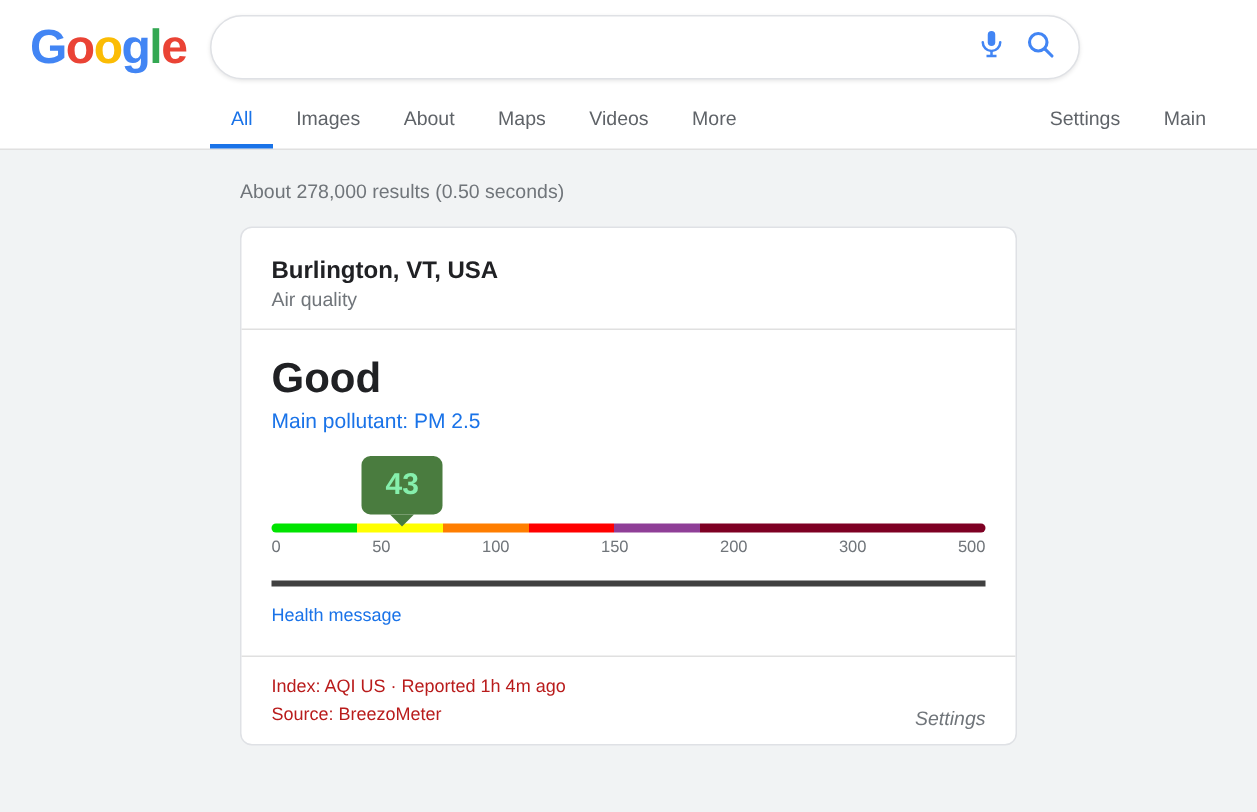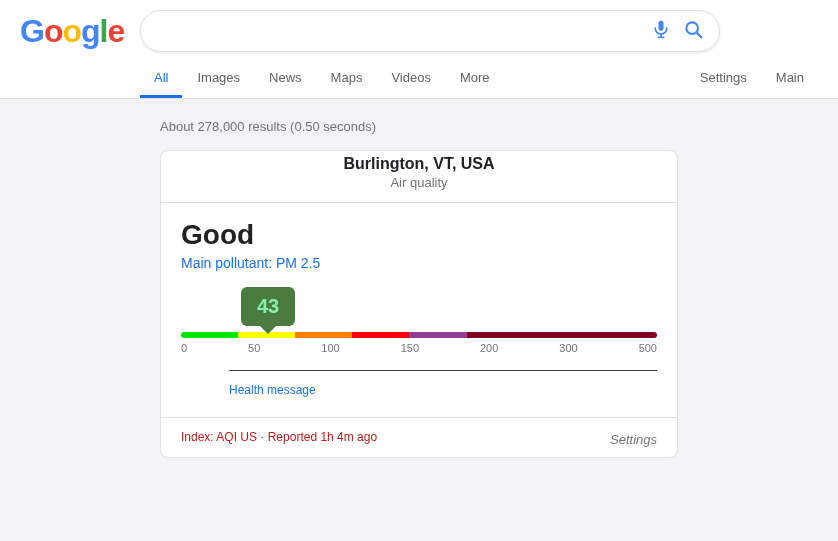--- a/index.html
+++ b/index.html
@@ -96,23 +96,22 @@
 
     
     .card {
       background: #fff;
       border: 1px solid #dfe1e5;
       border-radius: 8px;
       padding: 0;
       max-width: 640px;
     }
     .card-header {
-      padding: 4px 20px 12px 20px;
+      padding: 20px 20px 12px 20px;
       border-bottom: 1px solid #e0e0e0;
-      text-align: center;
     }
     .card-location {
       font-size: 16px;
       color: #202124;
     }
     .card-location span {
       font-weight: bold;
     }
     .card-subtitle {
       font-size: 13px;
@@ -190,23 +189,22 @@
 
     .aqi-scale {
       display: flex;
       justify-content: space-between;
       font-size: 11px;
       color: #70757a;
     }
 
     .health-section {
       margin-top: 16px;
-      border-top: 1px solid #404040;
+      border-top: 4px solid #404040;
       padding-top: 12px;
-      margin-left: 48px;
     }
     .health-label {
       font-size: 12px;
       color: #1a73e8;
       margin-bottom: 4px;
     }
     .health-message {
       font-size: 14px;
       font-weight: bold;
       color: #202124;
@@ -260,21 +258,21 @@
             <circle cx="11" cy="11" r="7" stroke="#4285F4" stroke-width="2.5"></circle>
             <line x1="16.5" y1="16.5" x2="22" y2="22" stroke="#4285F4" stroke-width="2.5" stroke-linecap="round"></line>
           </svg>
         </span>
       </div>
     </div>
   </div>
   <nav class="nav-tabs">
     <a class="nav-tab active">All</a>
     <a class="nav-tab">Images</a>
-    <a class="nav-tab">News</a>
+    <a class="nav-tab">About</a>
     <a class="nav-tab">Maps</a>
     <a class="nav-tab">Videos</a>
     <a class="nav-tab">More</a>
     <div class="nav-spacer"></div>
     <a class="nav-tab">Settings</a>
     <a class="nav-tab">Main</a>
   </nav>
 </div>
 
 <div class="main">
@@ -310,17 +308,18 @@
       </div>
 
       <div class="health-section">
         <div class="health-label">Health message</div>
       </div>
     </div>
 
     <div class="card-footer">
       <div class="card-footer-info">
         <div>Index: AQI US  ·  Reported 1h 4m ago</div>
+        <div>Source: BreezoMeter</div>
       </div>
       <div class="card-feedback">Settings</div>
     </div>
   </div>
 </div>
 
 </body></html>

